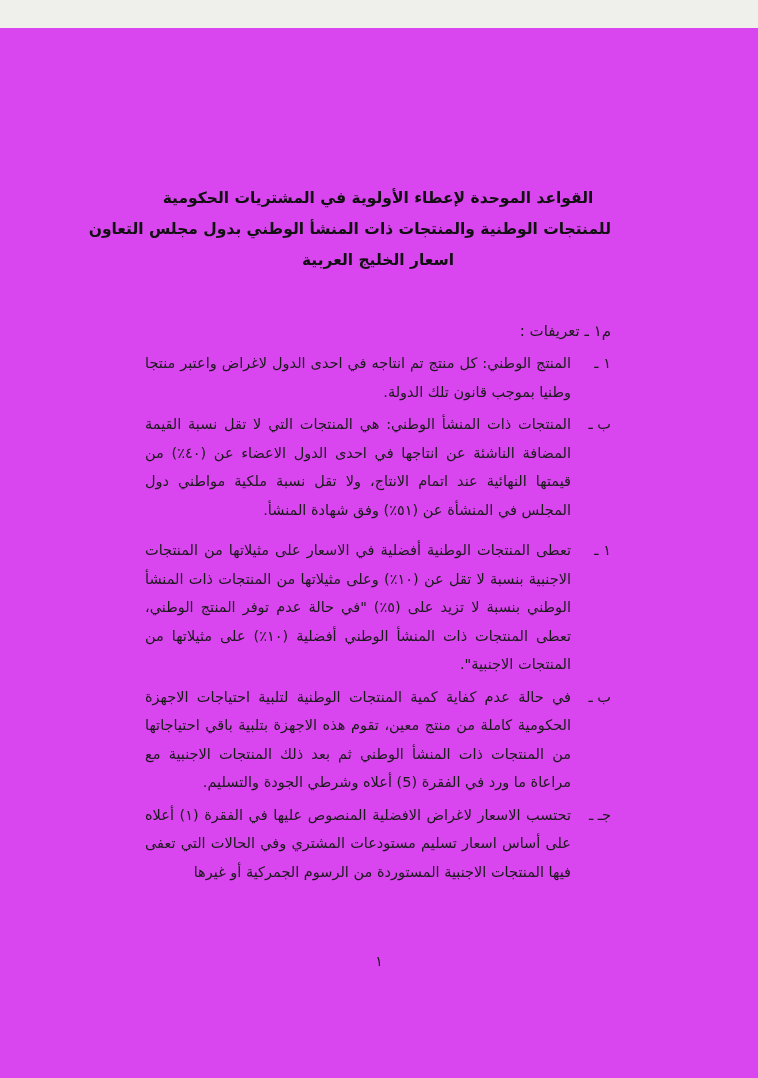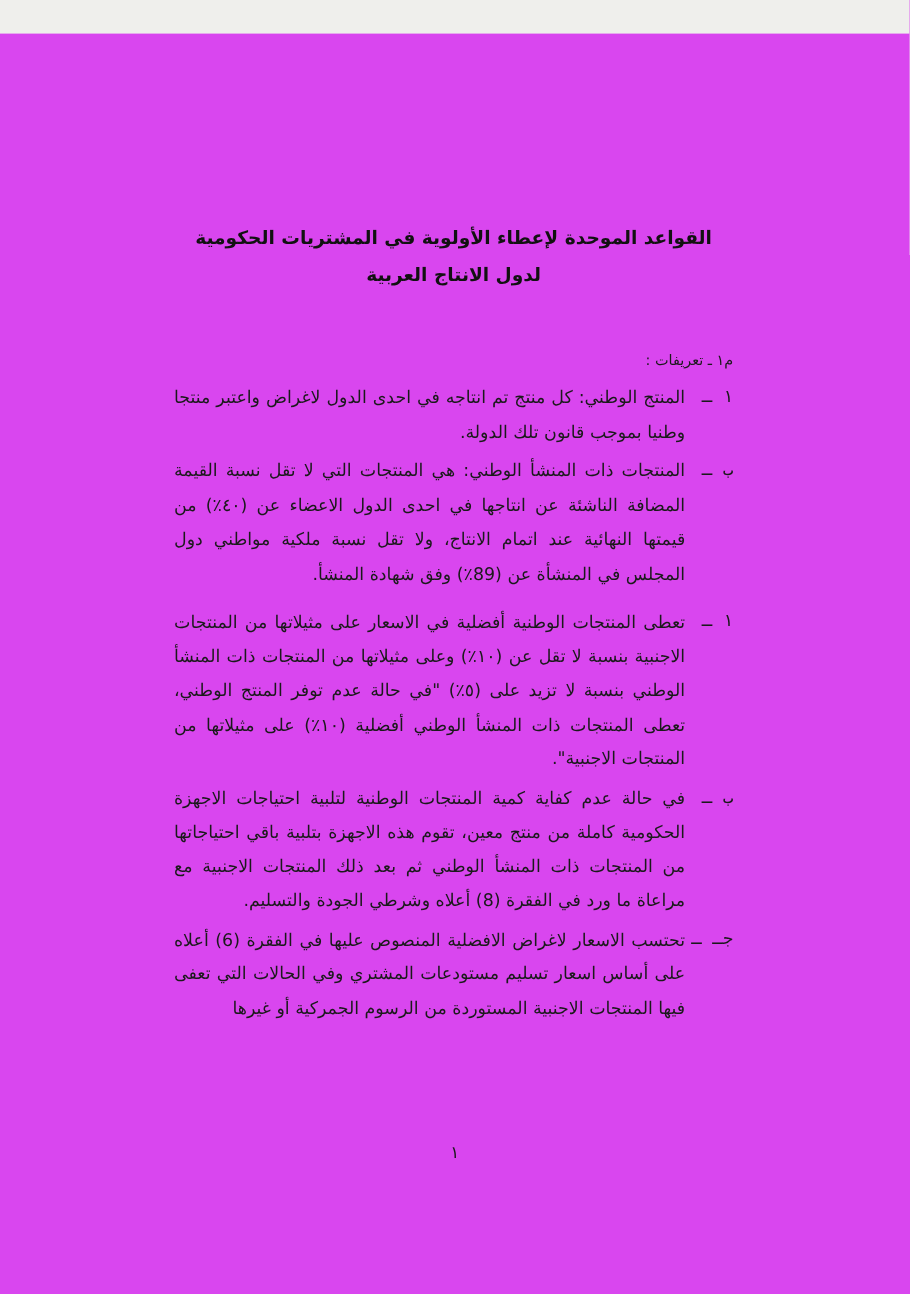--- a/index.html
+++ b/index.html
@@ -30,35 +30,34 @@
     text-align: center;
     font-weight: 700;
     font-size: 15.5px;
     line-height: 31px;
     margin-bottom: 40px;
     color: #111;
   }
   .doc-title .title-line { white-space: nowrap; }
   .section { margin-bottom: 12px; }
   .section-heading {
-    font-size: 12px;
+    font-size: 15px;
     line-height: 30px;
     margin-bottom: 3px;
   }
   .item {
     display: flex;
     align-items: flex-start;
     font-size: 14.5px;
     line-height: 28.5px;
     margin-bottom: 4px;
   }
   .item-marker {
     flex: 0 0 40px;
     white-space: nowrap;
-    font-family: Liberation Mono, monospace;
   }
   .item-text {
     flex: 1;
     text-align: justify;
     text-justify: inter-word;
   }
   .page-number {
     position: absolute;
     top: 925px;
     left: 0;
@@ -70,52 +69,53 @@
 </style>
 </head>
 <body>
 
 <div class="page">
 
   <div class="content">
 
     <header class="doc-title">
       <div class="title-line">القواعد الموحدة لإعطاء الأولوية في المشتريات الحكومية</div>
-      <div class="title-line">لدول الانتاج العربية</div>
+      <div class="title-line">للمنتجات الوطنية والمنتجات ذات المنشأ الوطني بدول مجلس التعاون</div>
+      <div class="title-line">اسعار الخليج العربية</div>
     </header>
 
     <section class="section">
       <div class="section-heading">م١ ـ تعريفات :</div>
 
       <div class="item">
         <span class="item-marker">١ ـ</span>
         <span class="item-text">المنتج الوطني: كل منتج تم انتاجه في احدى الدول لاغراض واعتبر منتجا وطنيا بموجب قانون تلك الدولة.</span>
       </div>
 
       <div class="item">
         <span class="item-marker">ب ـ</span>
-        <span class="item-text">المنتجات ذات المنشأ الوطني: هي المنتجات التي لا تقل نسبة القيمة المضافة الناشئة عن انتاجها في احدى الدول الاعضاء عن (٤٠٪) من قيمتها النهائية عند اتمام الانتاج، ولا تقل نسبة ملكية مواطني دول المجلس في المنشأة عن (89٪) وفق شهادة المنشأ.</span>
+        <span class="item-text">المنتجات ذات المنشأ الوطني: هي المنتجات التي لا تقل نسبة القيمة المضافة الناشئة عن انتاجها في احدى الدول الاعضاء عن (٤٠٪) من قيمتها النهائية عند اتمام الانتاج، ولا تقل نسبة ملكية مواطني دول المجلس في المنشأة عن (٥١٪) وفق شهادة المنشأ.</span>
       </div>
     </section>
 
     <section class="section">
 
       <div class="item">
         <span class="item-marker">١ ـ</span>
         <span class="item-text">تعطى المنتجات الوطنية أفضلية في الاسعار على مثيلاتها من المنتجات الاجنبية بنسبة لا تقل عن (١٠٪) وعلى مثيلاتها من المنتجات ذات المنشأ الوطني بنسبة لا تزيد على (٥٪) "في حالة عدم توفر المنتج الوطني، تعطى المنتجات ذات المنشأ الوطني أفضلية (١٠٪) على مثيلاتها من المنتجات الاجنبية".</span>
       </div>
 
       <div class="item">
         <span class="item-marker">ب ـ</span>
-        <span class="item-text">في حالة عدم كفاية كمية المنتجات الوطنية لتلبية احتياجات الاجهزة الحكومية كاملة من منتج معين، تقوم هذه الاجهزة بتلبية باقي احتياجاتها من المنتجات ذات المنشأ الوطني ثم بعد ذلك المنتجات الاجنبية مع مراعاة ما ورد في الفقرة (8) أعلاه وشرطي الجودة والتسليم.</span>
+        <span class="item-text">في حالة عدم كفاية كمية المنتجات الوطنية لتلبية احتياجات الاجهزة الحكومية كاملة من منتج معين، تقوم هذه الاجهزة بتلبية باقي احتياجاتها من المنتجات ذات المنشأ الوطني ثم بعد ذلك المنتجات الاجنبية مع مراعاة ما ورد في الفقرة (5) أعلاه وشرطي الجودة والتسليم.</span>
       </div>
 
       <div class="item">
         <span class="item-marker">جـ ـ</span>
-        <span class="item-text">تحتسب الاسعار لاغراض الافضلية المنصوص عليها في الفقرة (6) أعلاه على أساس اسعار تسليم مستودعات المشتري وفي الحالات التي تعفى فيها المنتجات الاجنبية المستوردة من الرسوم الجمركية أو غيرها</span>
+        <span class="item-text">تحتسب الاسعار لاغراض الافضلية المنصوص عليها في الفقرة (١) أعلاه على أساس اسعار تسليم مستودعات المشتري وفي الحالات التي تعفى فيها المنتجات الاجنبية المستوردة من الرسوم الجمركية أو غيرها</span>
       </div>
     </section>
 
   </div>
 
   <footer class="page-number">١</footer>
 
 </div>
 
 </body></html>

